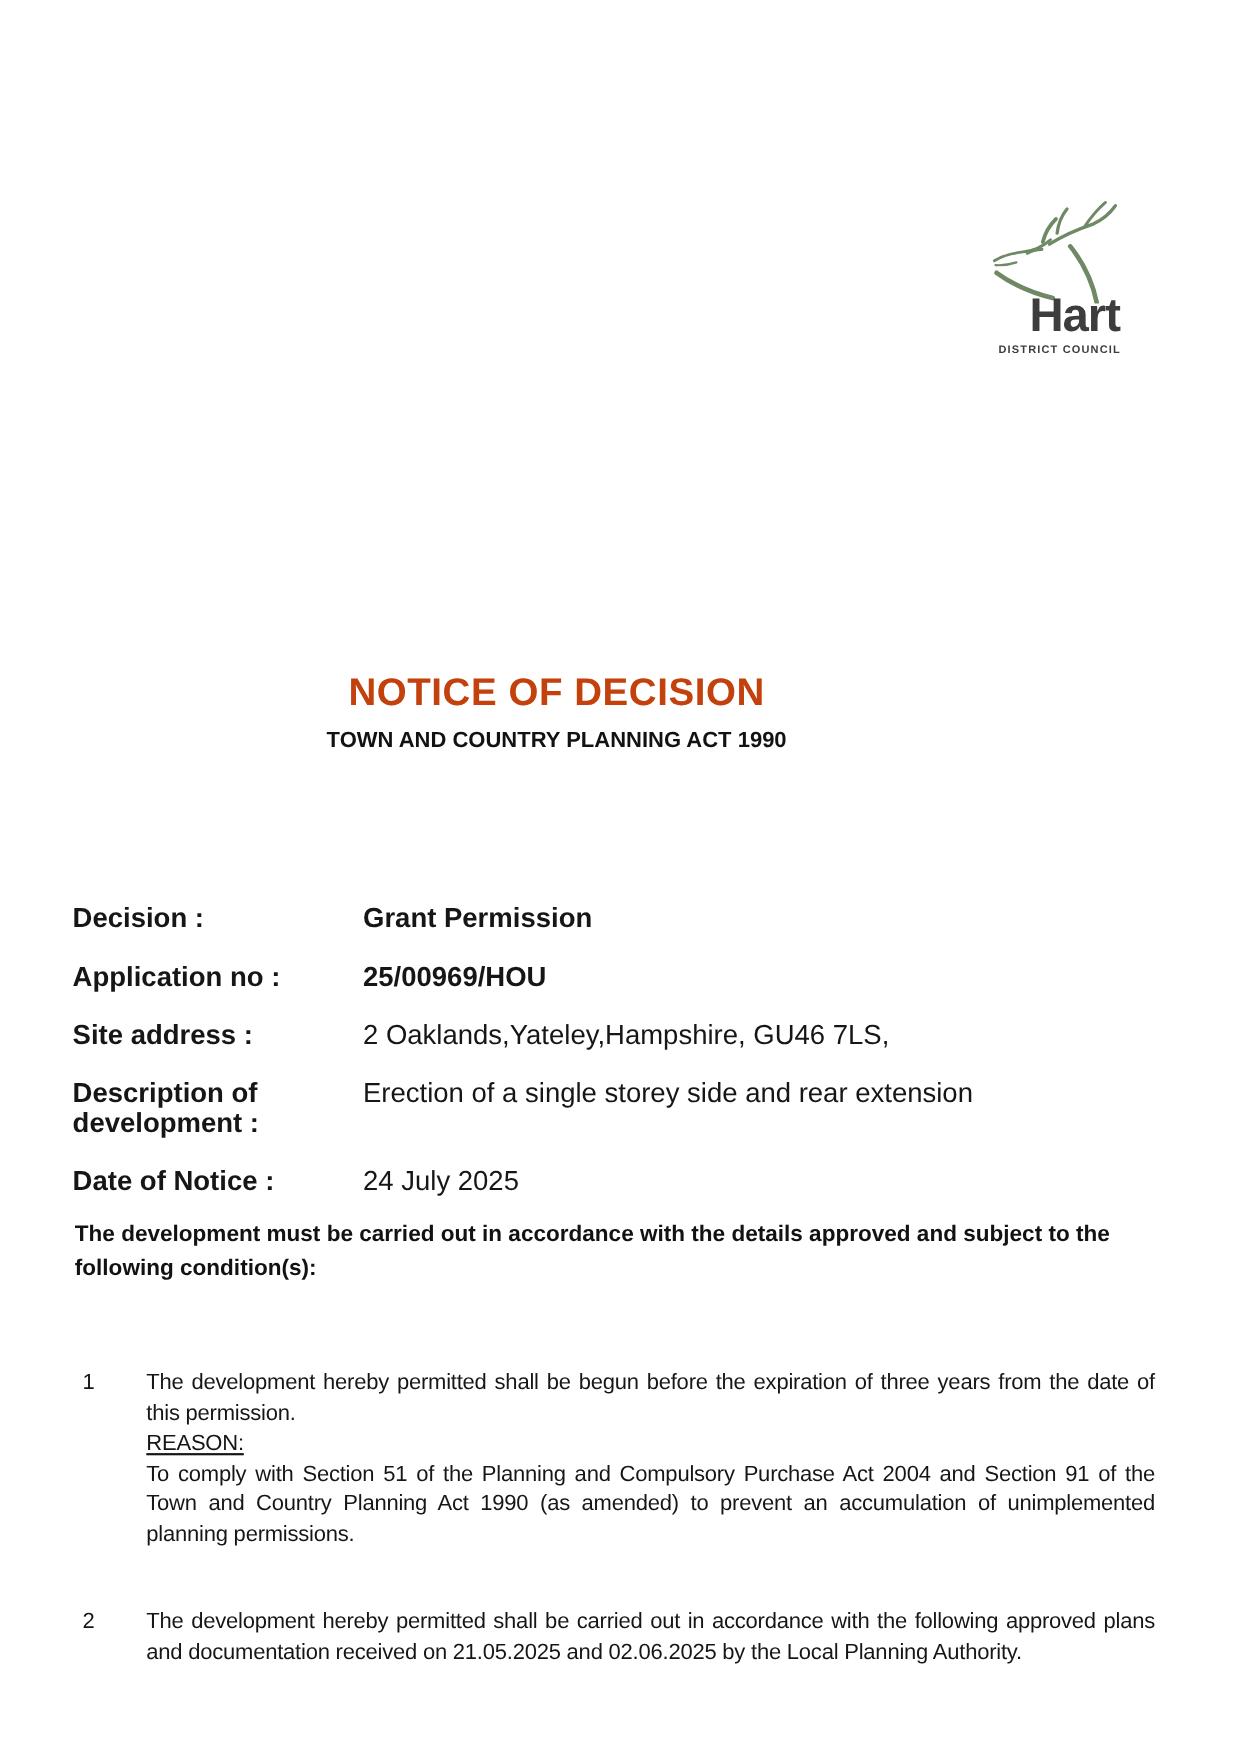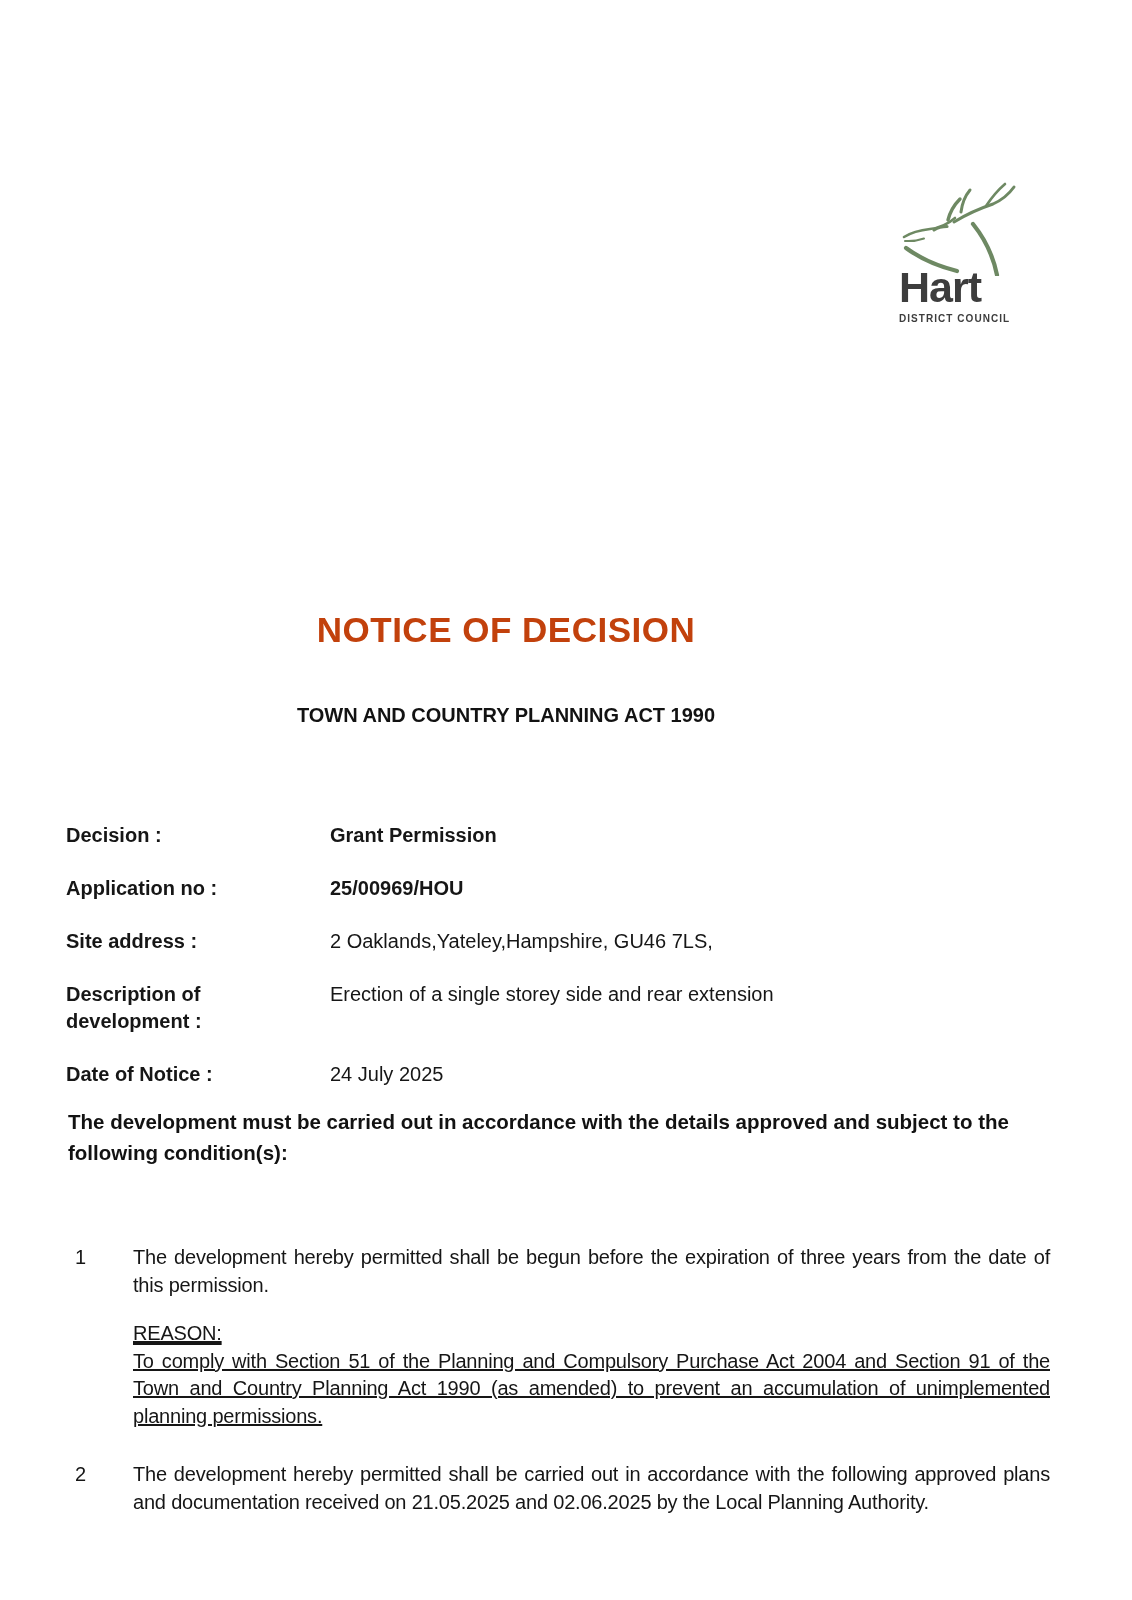--- a/index.html
+++ b/index.html
@@ -4,50 +4,50 @@
 <style>
   html,body{margin:0;padding:0;}
   body{
     width:1132px;height:1600px;background:#ffffff;position:relative;
     font-family:"Liberation Sans","DejaVu Sans",sans-serif;color:#161616;
     overflow:hidden;
   }
   .page{position:absolute;inset:0;}
 
   
-  .logo{position:absolute;top:180px;left:899px;width:120px;text-align:left;color:#3d3d3d;}
+  .logo{position:absolute;top:180px;left:899px;width:120px;text-align:right;color:#3d3d3d;}
   .stag{display:block;width:118px;height:96px;margin:0 0 -10px 0;}
   .logo-name{font-size:43px;font-weight:bold;line-height:1;letter-spacing:-1px;padding-right:1px;}
   .logo-sub{font-size:10px;font-weight:bold;letter-spacing:1.05px;margin-top:4px;white-space:nowrap;}
 
   
   .title{position:absolute;top:610px;left:66px;width:880px;margin:0;text-align:center;
          font-size:35px;font-weight:bold;letter-spacing:.5px;color:#c2410c;}
-  .subtitle{position:absolute;top:704px;left:66px;width:880px;margin:0;text-align:center;
+  .subtitle{position:absolute;top:662px;left:66px;width:880px;margin:0;text-align:center;
          font-size:20px;font-weight:bold;color:#121212;}
 
   
   .details{position:absolute;top:822px;left:66px;width:1000px;}
-  .drow{display:flex;line-height:27px;font-size:20px;margin-bottom:26px;}
+  .drow{display:flex;line-height:27px;font-size:25px;margin-bottom:26px;}
   .lbl{flex:0 0 264px;font-weight:bold;padding-right:24px;box-sizing:border-box;}
   .val{flex:1;}
   .val.b{font-weight:bold;}
 
   
   .intro{position:absolute;top:1104px;left:66px;width:990px;margin:2px;
          font-weight:bold;font-size:20.5px;line-height:31px;color:#121212;}
 
   
   .cond{position:absolute;left:66px;display:flex;font-size:20px;line-height:27.5px;letter-spacing:-0.2px;}
   .c1{top:1244px;}
   .c2{top:1461px;}
   .cnum{flex:0 0 67px;padding-left:9px;box-sizing:border-box;}
   .cbody{width:917px;text-align:justify;}
   .ctext{margin:0;}
-  .reason{margin-top:21px;text-decoration:underline;}
+  .reason{}
   .rhead{text-decoration:underline;text-underline-offset:3px;}
   .rtext{margin:0;}
 </style>
 </head>
 <body>
 
 <div class="page">
 
   <div class="logo">
     <svg class="stag" viewBox="0 0 118 96" xmlns="http://www.w3.org/2000/svg">

